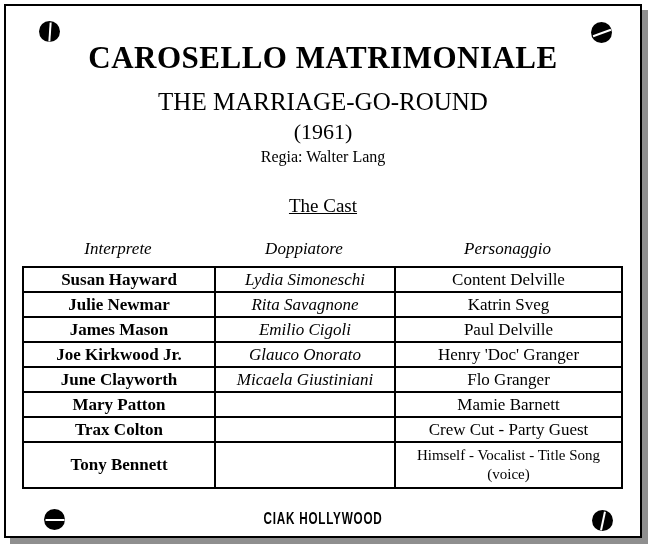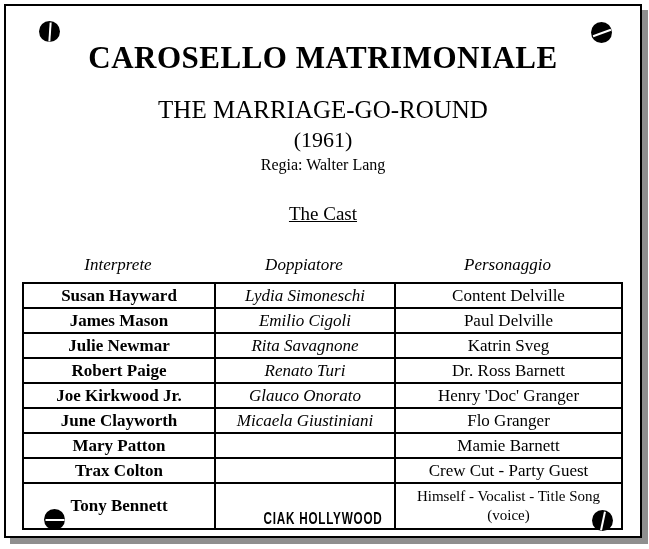--- a/index.html
+++ b/index.html
@@ -45,21 +45,21 @@
   .screw.br::after { transform: translate(-50%,-50%) rotate(12deg); }
 
   .title-it {
     margin: 34px 0 0;
     font-size: 31px;
     line-height: 36px;
     font-weight: bold;
     letter-spacing: 0.5px;
   }
   .title-en {
-    margin: 20px 0 0;
+    margin: 12px 0 0;
     font-size: 25px;
     line-height: 28px;
     font-weight: normal;
   }
   .year {
     margin: 3px 0 0;
     font-size: 22px;
     line-height: 26px;
   }
   .director {
@@ -69,21 +69,21 @@
   }
   .cast-heading {
     display: inline-block;
     margin: 28px 0 0;
     font-size: 19px;
     line-height: 22px;
     text-decoration: underline;
   }
   .col-headers {
     display: flex;
-    margin: 29px 0 0 16px;
+    margin: 21px 0 0 16px;
     width: 599px;
     font-size: 17px;
     line-height: 21px;
     font-style: italic;
   }
   .col-headers .col-h { text-align: center; }
   .col-h.c1 { width: 192px; }
   .col-h.c2 { width: 180px; }
   .col-h.c3 { width: 227px; }
 
@@ -152,33 +152,28 @@
           <col class="c2">
           <col class="c3">
         </colgroup>
       <tbody>
         <tr>
           <td class="actor">Susan Hayward</td>
           <td class="dubber">Lydia Simoneschi</td>
           <td class="role">Content Delville</td>
         </tr>
         <tr>
+          <td class="actor">Julie Newmar</td>
+          <td class="dubber">Rita Savagnone</td>
+          <td class="role">Katrin Sveg</td>
+        </tr>
+        <tr>
           <td class="actor">James Mason</td>
           <td class="dubber">Emilio Cigoli</td>
           <td class="role">Paul Delville</td>
-        </tr>
-        <tr>
-          <td class="actor">Julie Newmar</td>
-          <td class="dubber">Rita Savagnone</td>
-          <td class="role">Katrin Sveg</td>
-        </tr>
-        <tr>
-          <td class="actor">Robert Paige</td>
-          <td class="dubber">Renato Turi</td>
-          <td class="role">Dr. Ross Barnett</td>
         </tr>
         <tr>
           <td class="actor">Joe Kirkwood Jr.</td>
           <td class="dubber">Glauco Onorato</td>
           <td class="role">Henry 'Doc' Granger</td>
         </tr>
         <tr>
           <td class="actor">June Clayworth</td>
           <td class="dubber">Micaela Giustiniani</td>
           <td class="role">Flo Granger</td>

